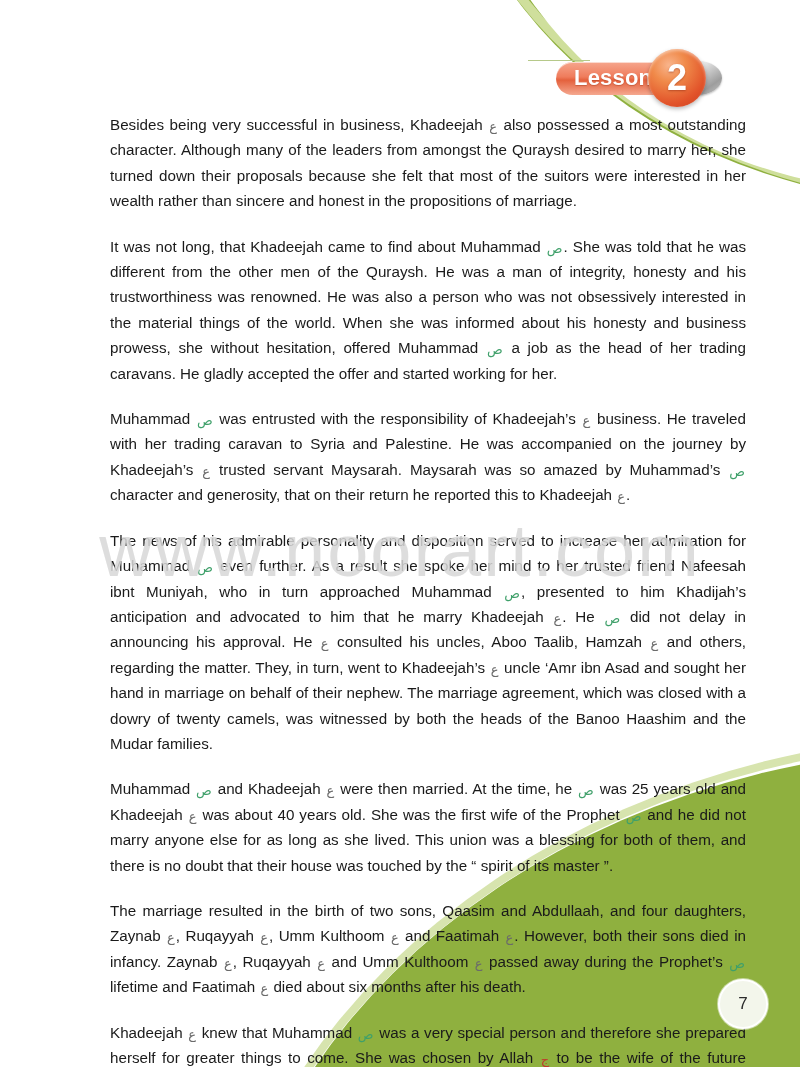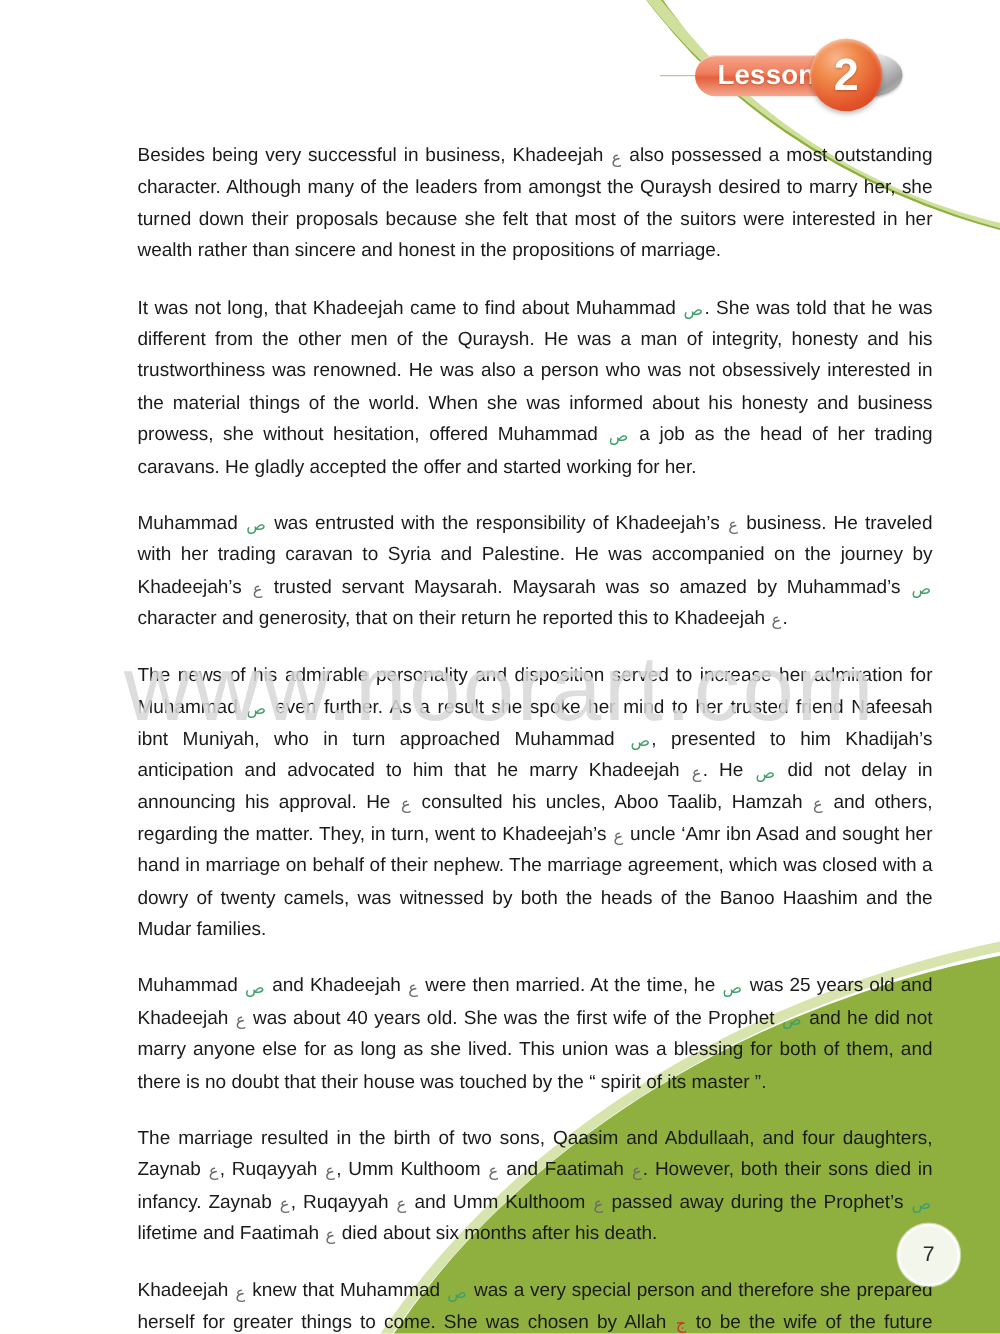--- a/index.html
+++ b/index.html
@@ -78,21 +78,21 @@
   .lesson-rule {
     position: absolute;
     top: 60px;
     left: 528px;
     width: 62px;
     height: 1px;
     background: #b6c98a;
   }
   .lesson-wrap {
     position: absolute;
-    top: 27px;
+    top: 45px;
     left: 556px;
     height: 66px;
     display: flex;
     align-items: center;
   }
   .lesson-knob {
     position: absolute;
     left: 118px;
     top: 16px;
     width: 48px;

